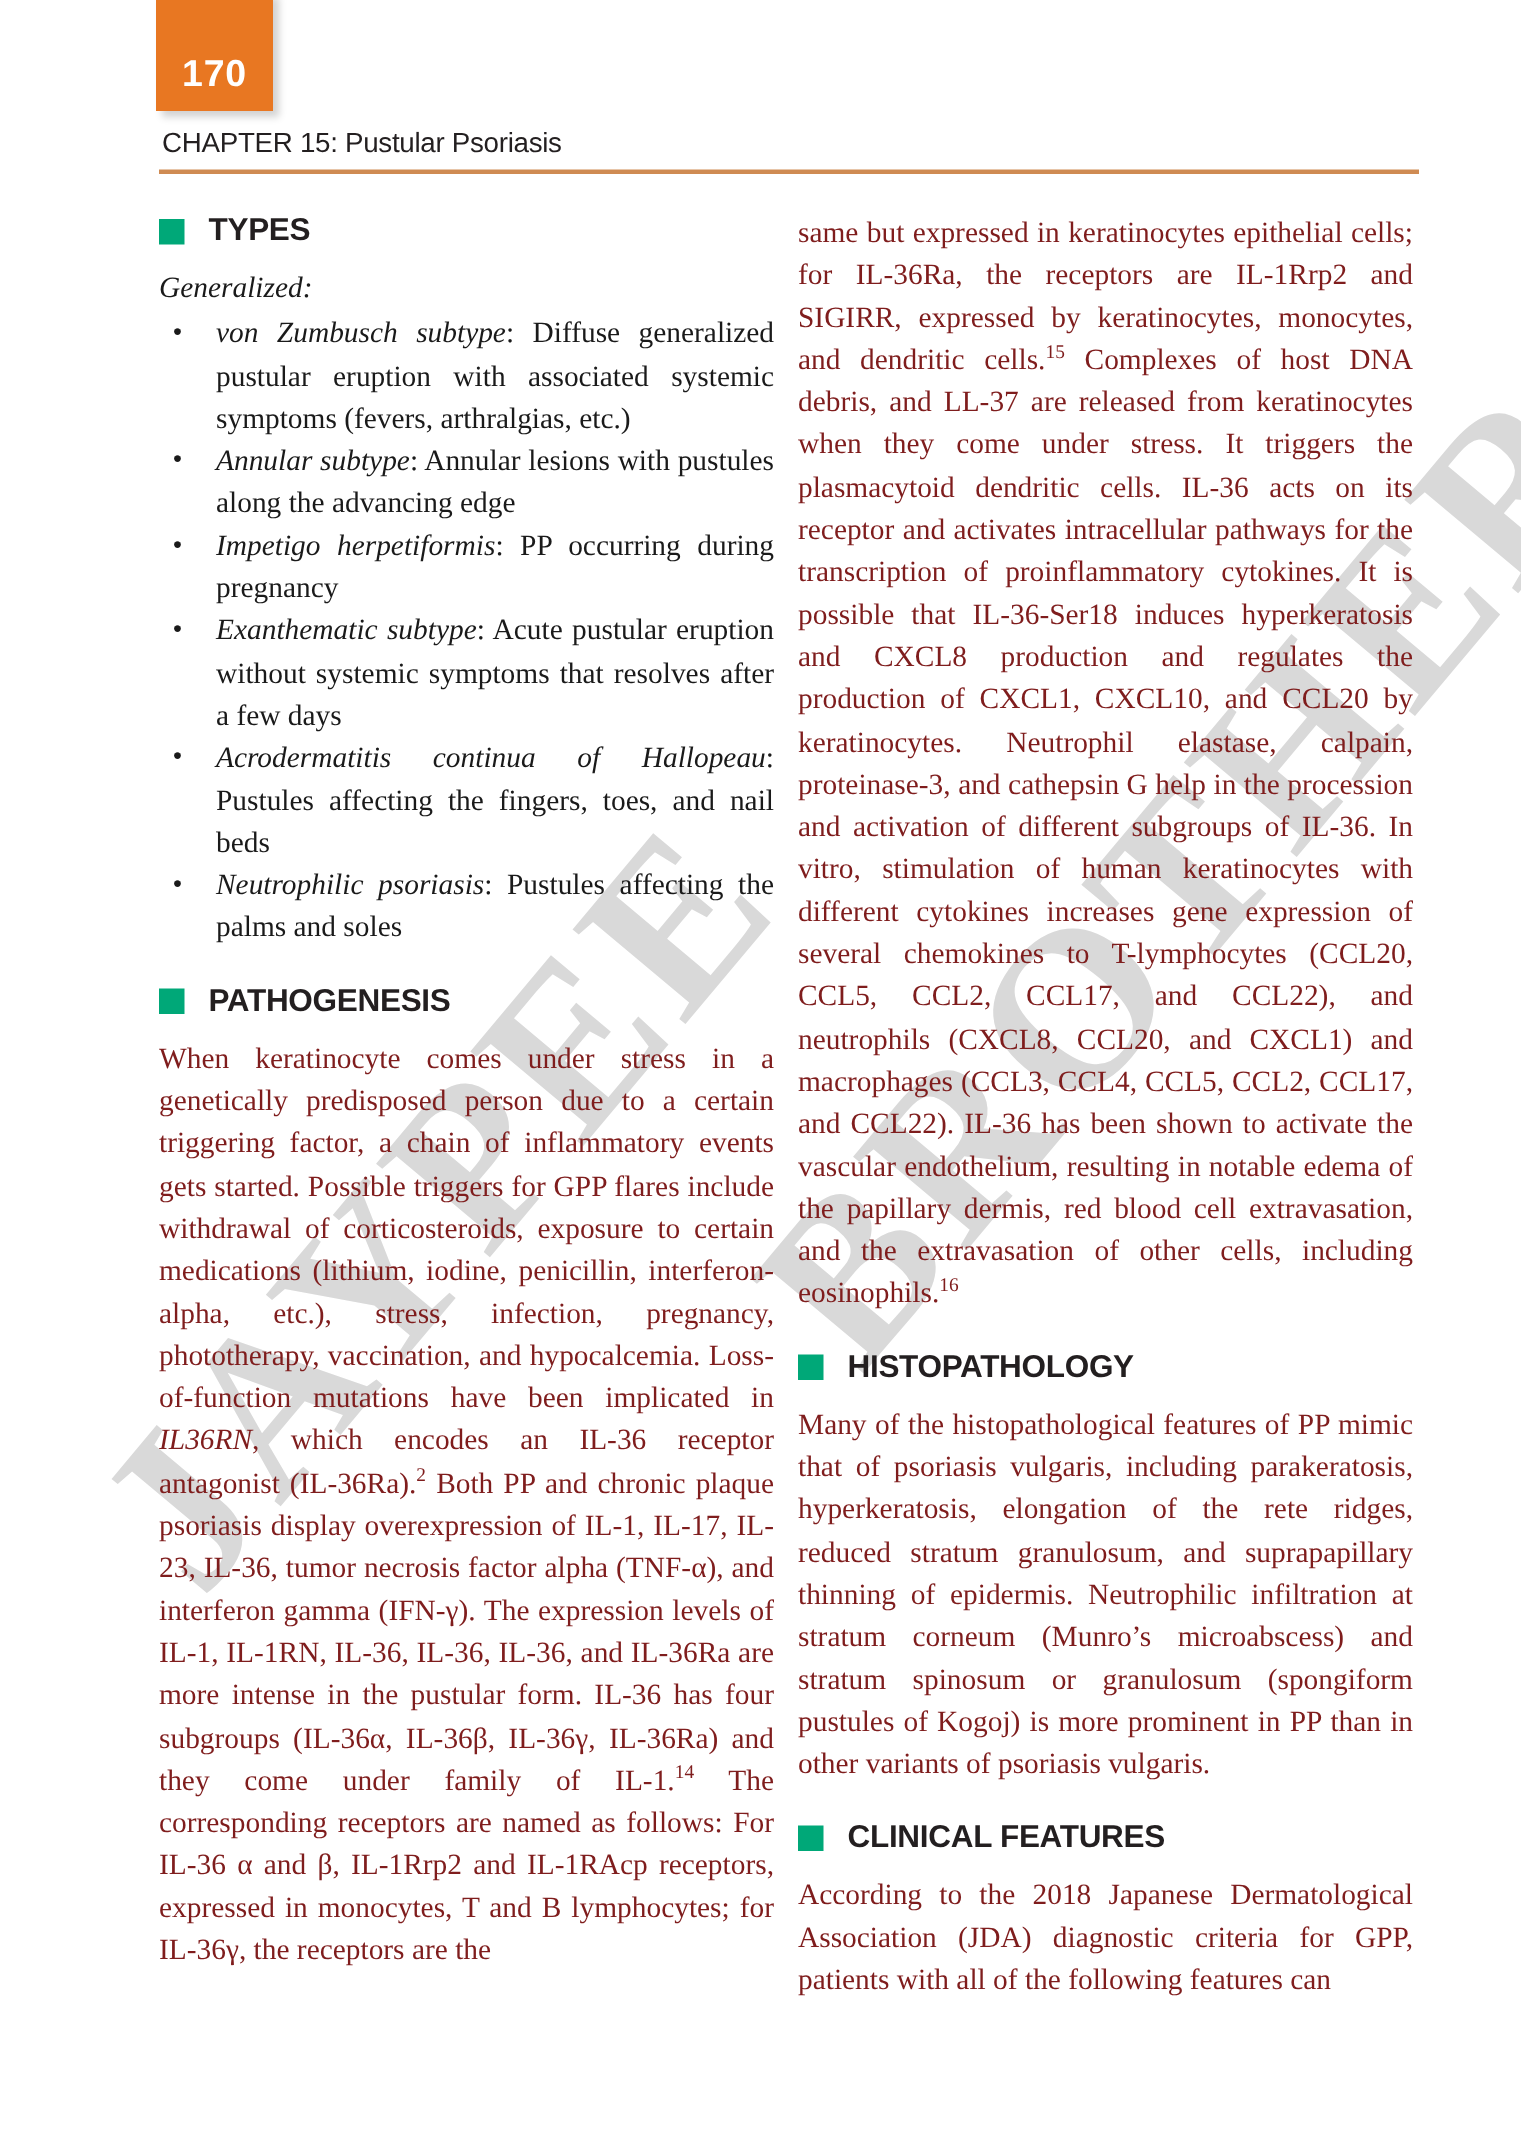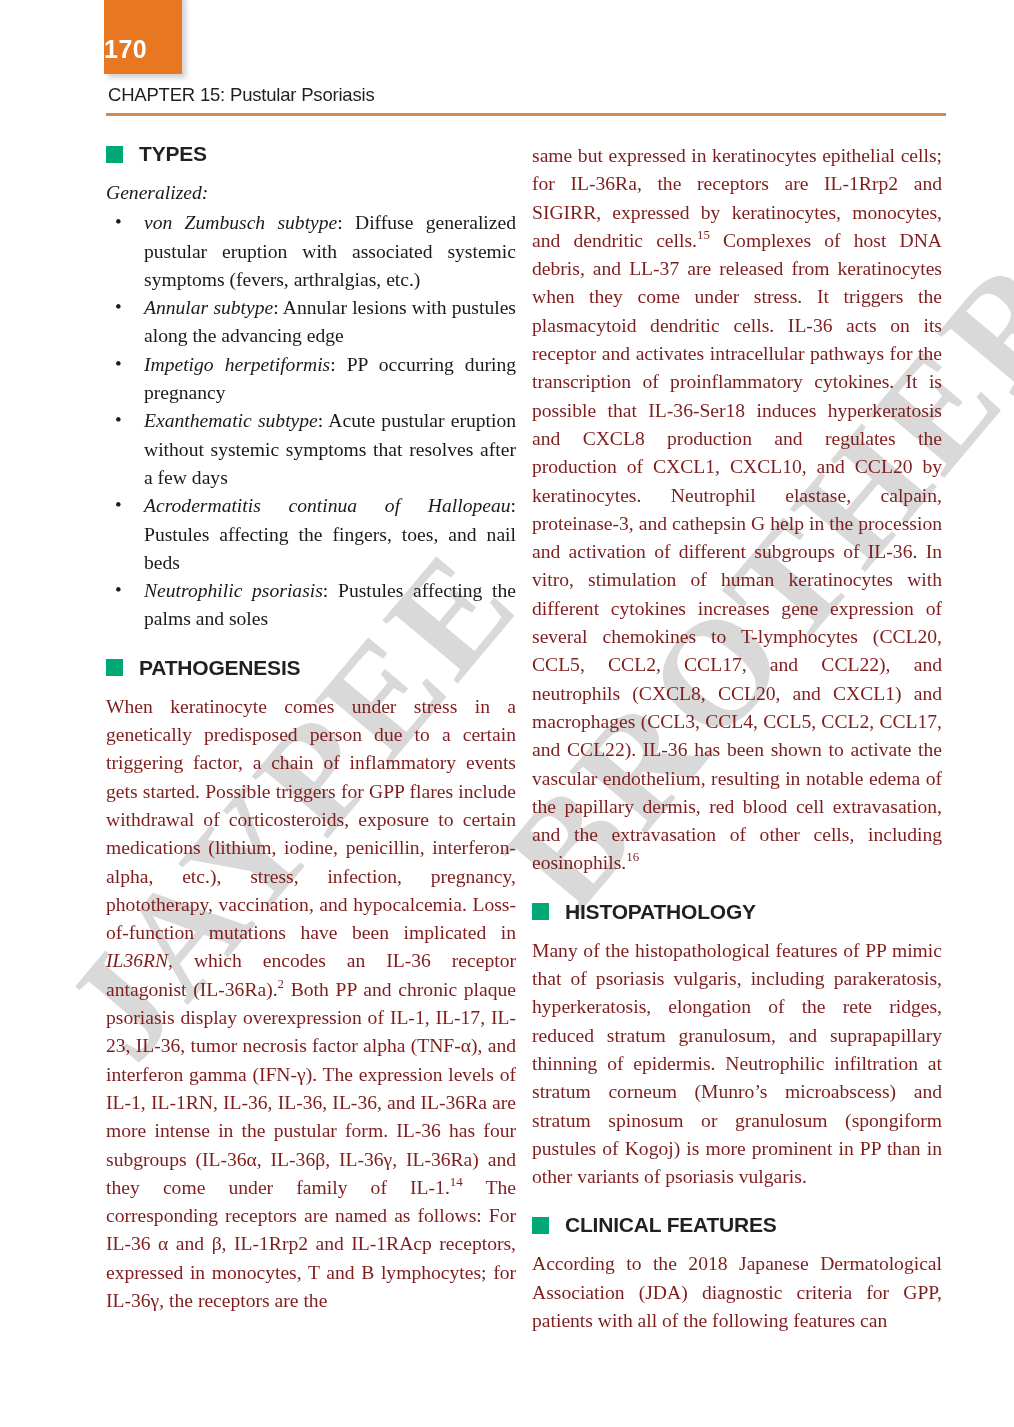--- a/index.html
+++ b/index.html
@@ -55,21 +55,21 @@
     width: 78px;
     height: 80px;
     background: #e87722;
     box-shadow: 4px 4px 5px rgba(0,0,0,0.18);
     z-index: 3;
   }
   .page-tab-num {
     position: absolute;
     left: 0; right: 0;
     bottom: 10px;
-    text-align: left;
+    text-align: center;
     color: #ffffff;
     font-family: "Liberation Sans", "DejaVu Sans", sans-serif;
     font-weight: 700;
     font-size: 25px;
     letter-spacing: 0.5px;
   }
 
   
   .running-head {
     position: absolute;

